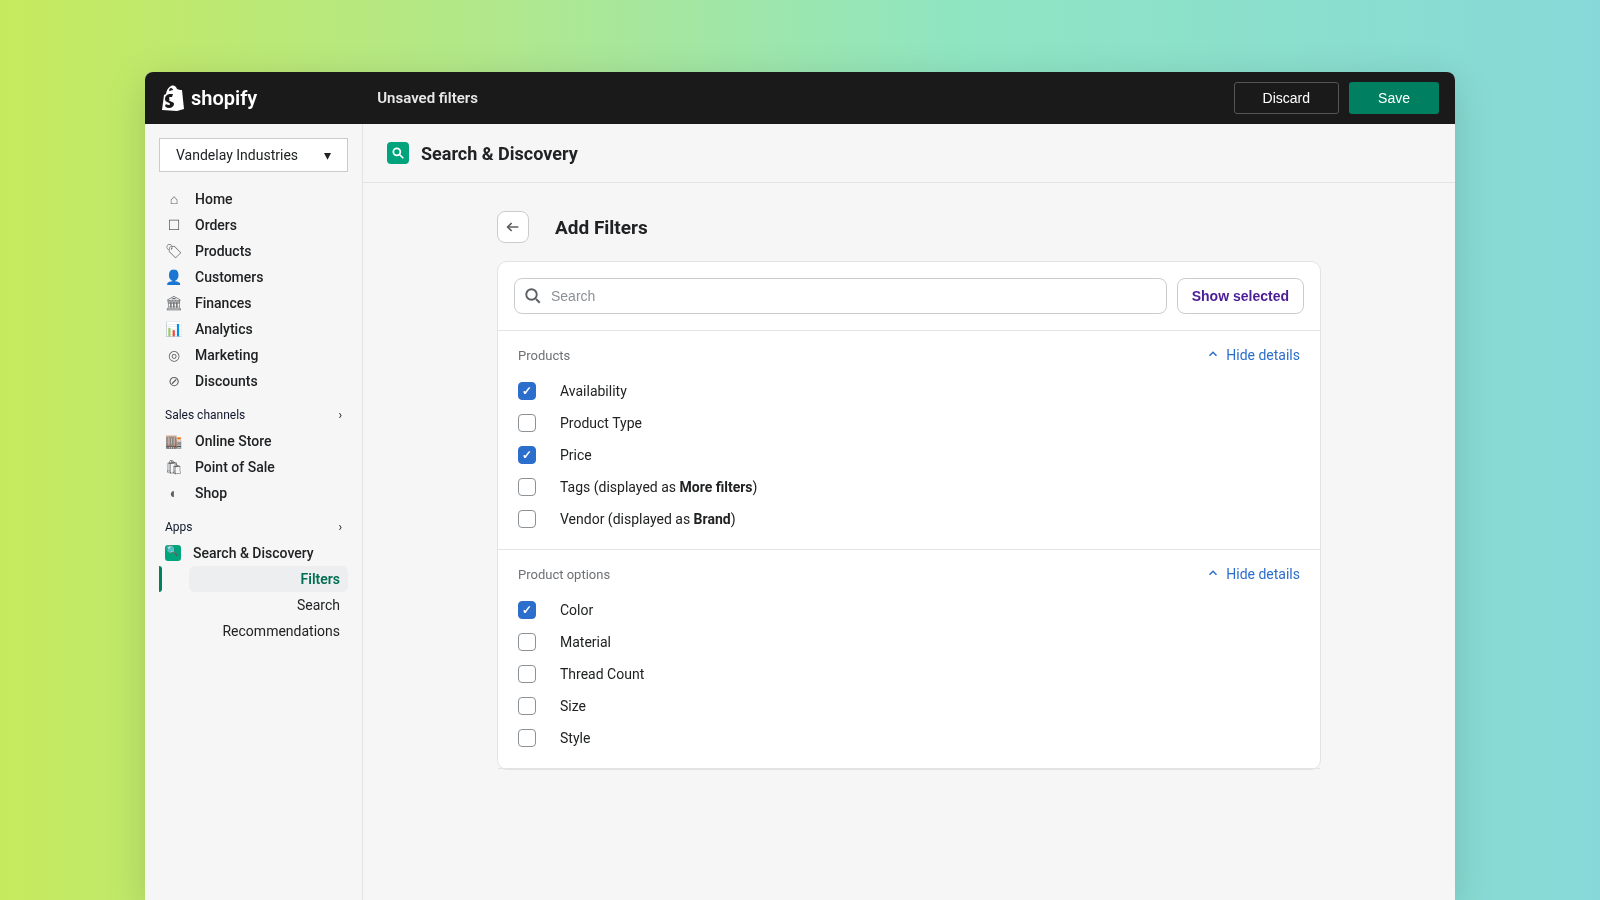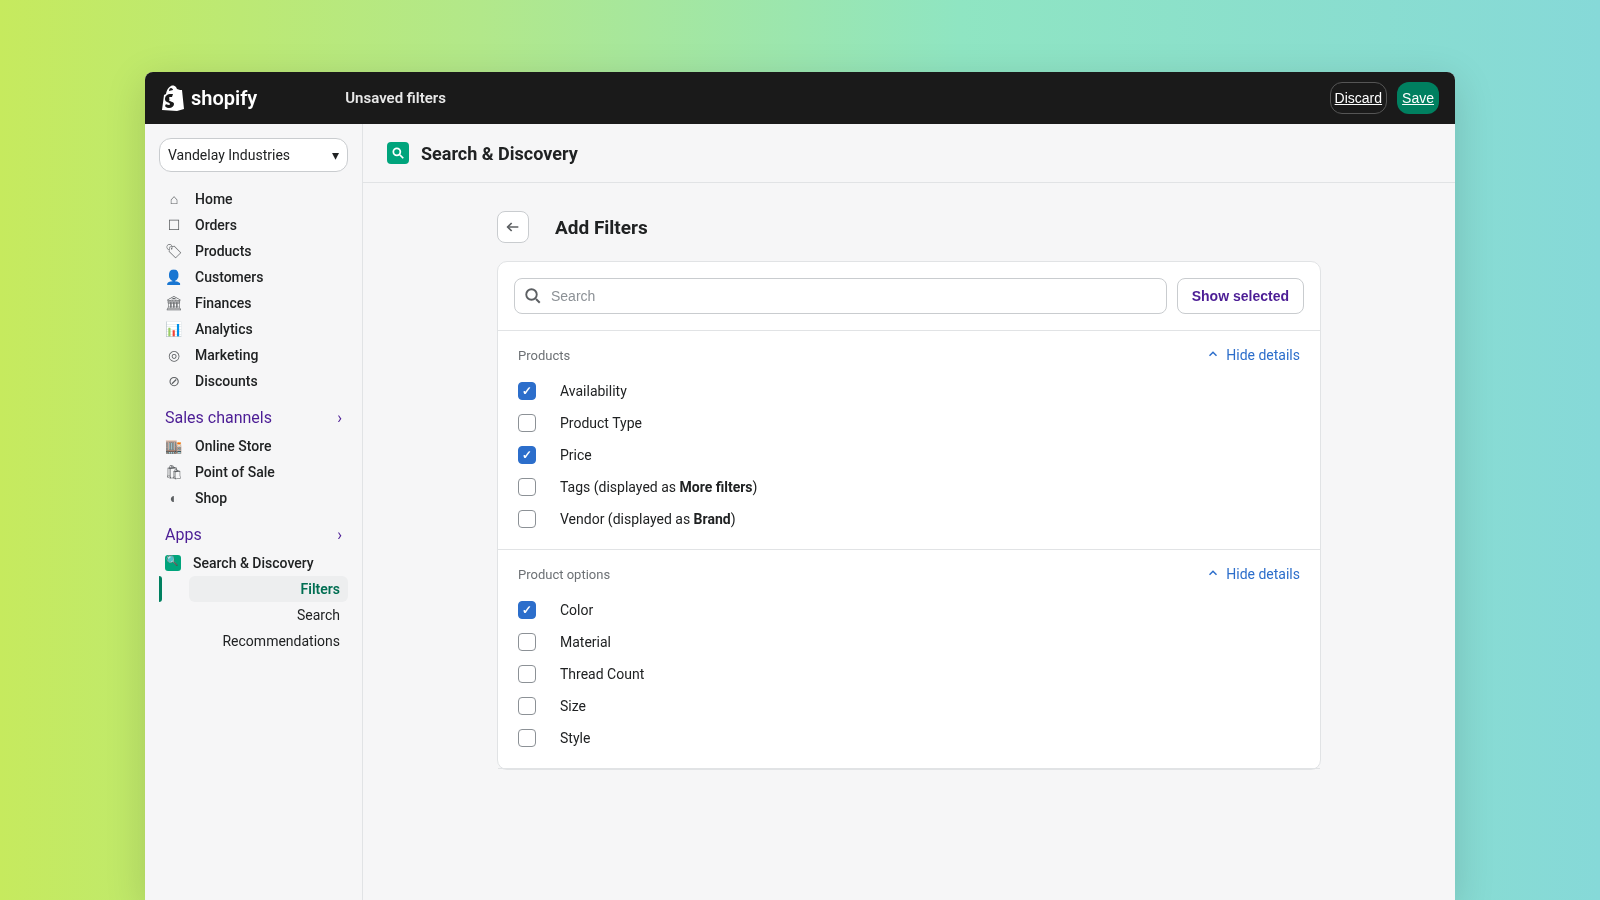--- a/index.html
+++ b/index.html
@@ -23,57 +23,56 @@
 .topbar {
   background: #1a1a1a;
   height: 52px;
   display: flex;
   align-items: center;
   padding: 0 16px;
   color: #fff;
 }
 .logo { display: flex; align-items: center; gap: 6px; font-size: 20px; font-weight: 600; }
 .logo svg { width: 24px; height: 26px; }
-.unsaved { margin-left: 88px; font-weight: 600; font-size: 15px; color: #e8e8e8; }
+.unsaved { margin-left: 120px; font-weight: 600; font-size: 15px; color: #e8e8e8; }
 .topbar-actions { margin-left: auto; display: flex; gap: 10px; }
 .btn {
-  padding: 7px 4px;
-  border-radius: 12px;
+  padding: 7px 28px;
+  border-radius: 3px;
   font-weight: 500;
   font-size: 14px;
   cursor: pointer;
   border: 1px solid transparent;
-  text-decoration: underline;
 }
 .btn-discard { background: #1a1a1a; color: #fff; border-color: #555; }
 .btn-save { background: #008060; color: #fff; }
 .body { display: flex; height: calc(100% - 52px); }
 .sidebar {
   width: 218px;
   padding: 14px;
   border-right: 1px solid #e1e3e5;
   background: #f6f6f7;
   font-size: 14px;
 }
 .store-select {
   display: flex; align-items: center; justify-content: space-between;
-  border: 1px solid #c9cccf; border-radius: 12px;
-  background: #fff; padding: 8px 8px; margin-bottom: 14px;
+  border: 1px solid #c9cccf; border-radius: 0;
+  background: #fff; padding: 8px 16px; margin-bottom: 14px;
   cursor: pointer; color: #202223;
 }
 .nav-item {
   display: flex; align-items: center; gap: 12px;
   padding: 5px 6px; border-radius: 6px;
   color: #202223; cursor: pointer;
   font-weight: 500;
 }
 .nav-item .icon { width: 18px; display: flex; justify-content: center; color: #5c5f62; }
 .section-title {
   display: flex; align-items: flex-start; justify-content: space-between;
-  font-size: 16px; color: #4c1d95; padding: 14px 6px 6px 6px;
+  font-size: 12px; color: #0f172a; padding: 14px 6px 6px 6px;
 }
 .nav-sub { padding-left: 30px; }
 .nav-sub .nav-subitem {
   padding: 5px 8px; border-radius: 6px; cursor: pointer; color: #202223; text-align: right;
 }
 .nav-sub .active {
   background: #edeeef; color: #006e52; font-weight: 600;
   position: relative;
 }
 .nav-sub .active::before {

